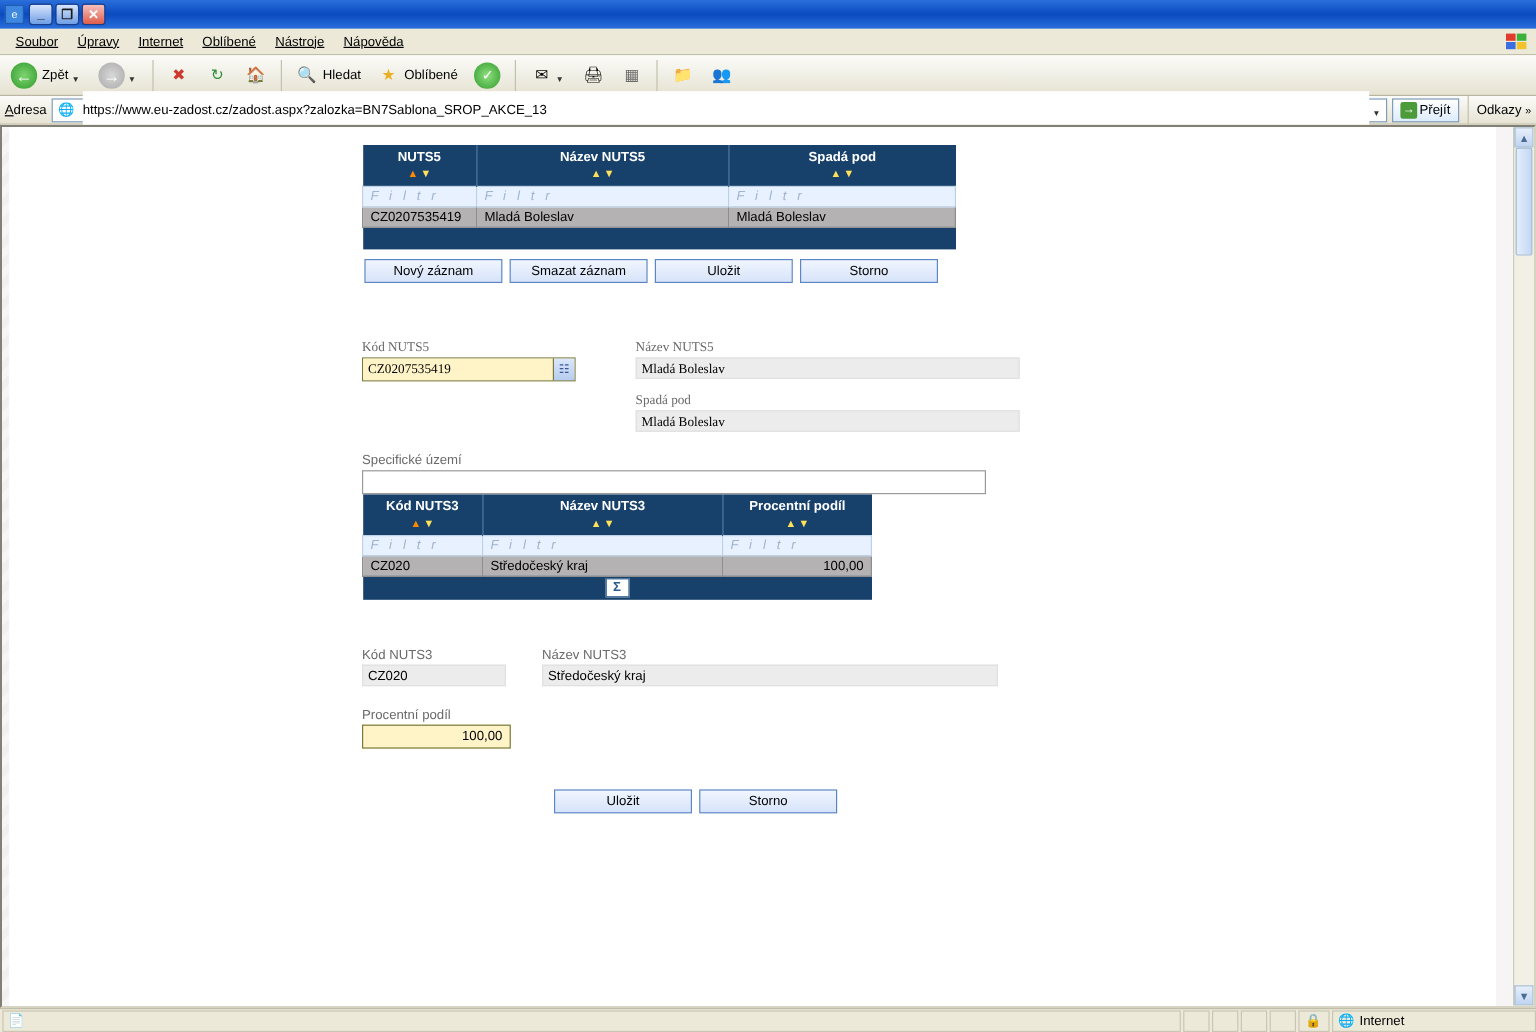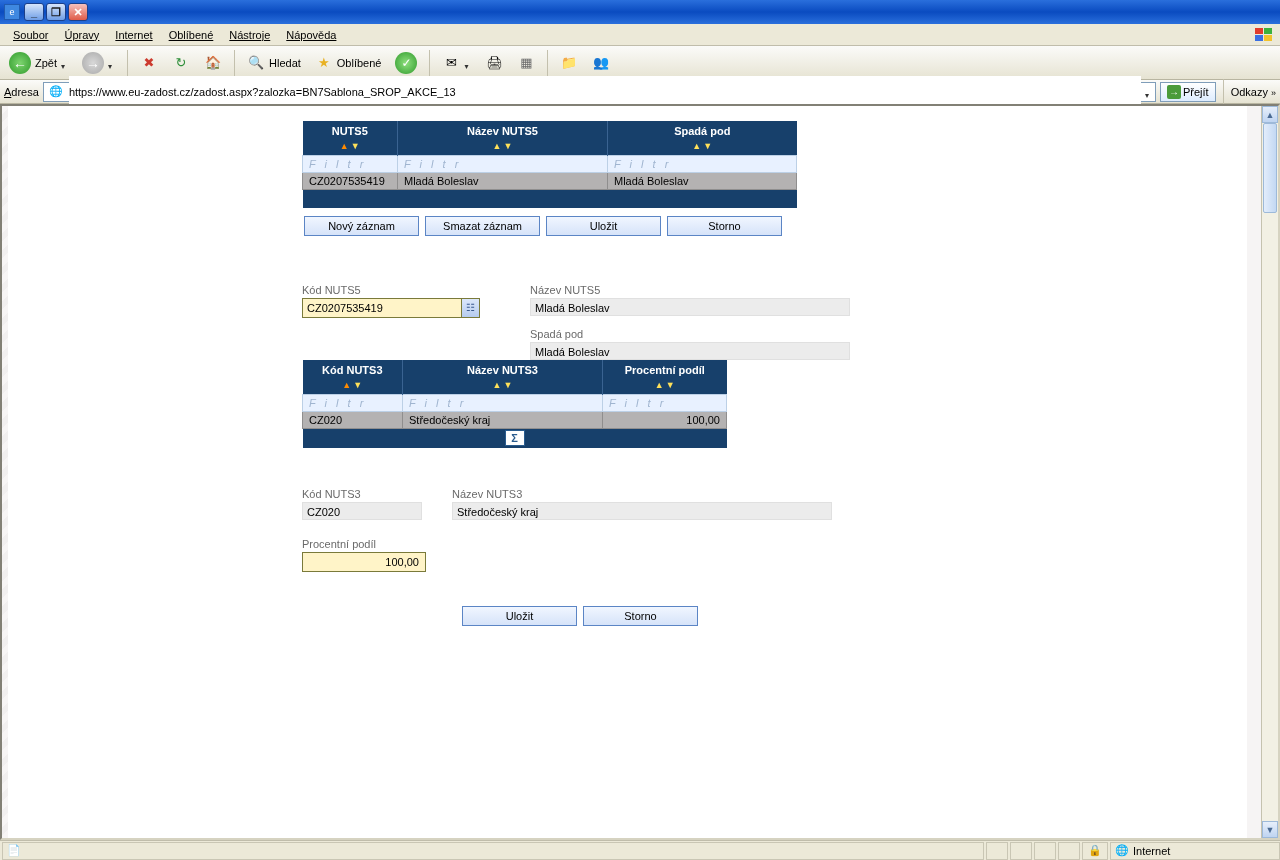--- a/index.html
+++ b/index.html
@@ -205,36 +205,40 @@
                 </tr>
         </tbody>
             </table>
         <div class="btnrow">
           <button class="abtn">Nový záznam</button>
           <button class="abtn">Smazat záznam</button>
           <button class="abtn">Uložit</button>
           <button class="abtn">Storno</button>
         </div>
 
-        <div class="formrow" style="margin-top:48px;">
+        <div class="formrow" style="margin-top:48px;font-family:Liberation Serif, serif;">
           <div class="fld">
             <label>Kód NUTS5</label>
             <div class="lookup">
               <input value="CZ0207535419" style="">
               <div class="pick">☷</div>
             </div>
           </div>
           <div class="fld">
             <label>Název NUTS5</label>
             <div class="ro">Mladá Boleslav</div>
             <label style="margin-top:12px;">Spadá pod</label>
             <div class="ro">Mladá Boleslav</div>
           </div>
         </div>
 
+        <div class="fld" style="margin-top:18px;">
+          <label>Specifické území</label>
+          <input class="wideinput" value="" style="">
+        </div>
 
         <table class="grid2">
           <tbody>
                 <tr>
             <th style="width:100px;"><span>Kód NUTS3</span><div class="sorticons"><span class="asc">▲</span><span class="desc">▼</span></div></th>
             <th style="width:200px;"><span>Název NUTS3</span><div class="sorticons"><span class="asc" style="color:#ffe15a;">▲</span><span class="desc">▼</span></div></th>
             <th><span>Procentní podíl</span><div class="sorticons"><span class="asc" style="color:#ffe15a;">▲</span><span class="desc">▼</span></div></th>
           </tr>
           <tr>
             <td class="filter">F i l t r</td>

